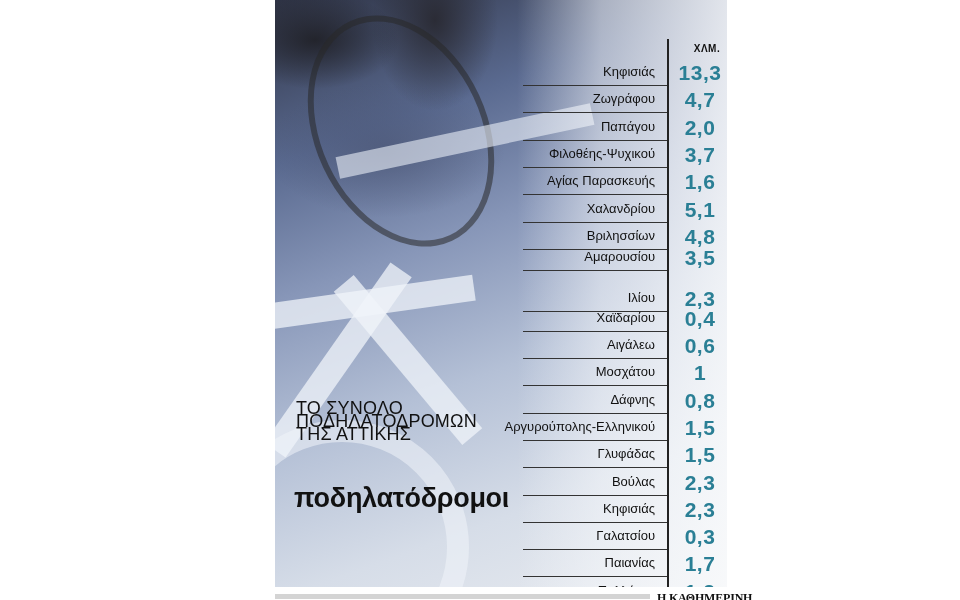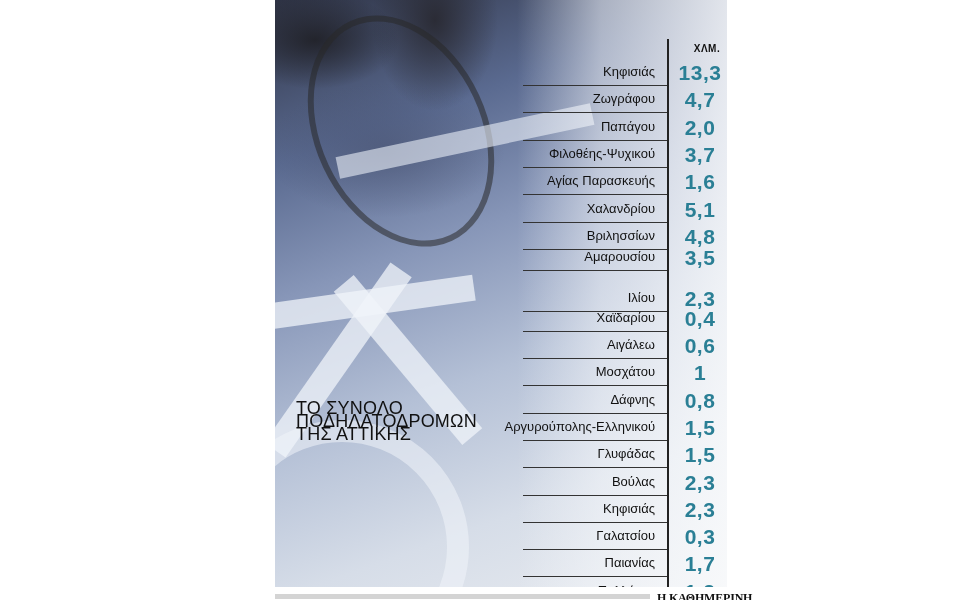--- a/index.html
+++ b/index.html
@@ -155,17 +155,18 @@
         </div>
       </div>
   </div>
 
   <div class="total-label">
     <div>ΤΟ ΣΥΝΟΛΟ</div>
     <div>ΠΟΔΗΛΑΤΟΔΡΟΜΩΝ</div>
     <div>ΤΗΣ ΑΤΤΙΚΗΣ</div>
   </div>
   <div class="title">
+    <div>ποδηλατόδρομοι</div>
   </div>
 </div>
 
 <div class="bottom-bar"></div>
 <div class="credit">Η ΚΑΘΗΜΕΡΙΝΗ</div>
 
 </body></html>

